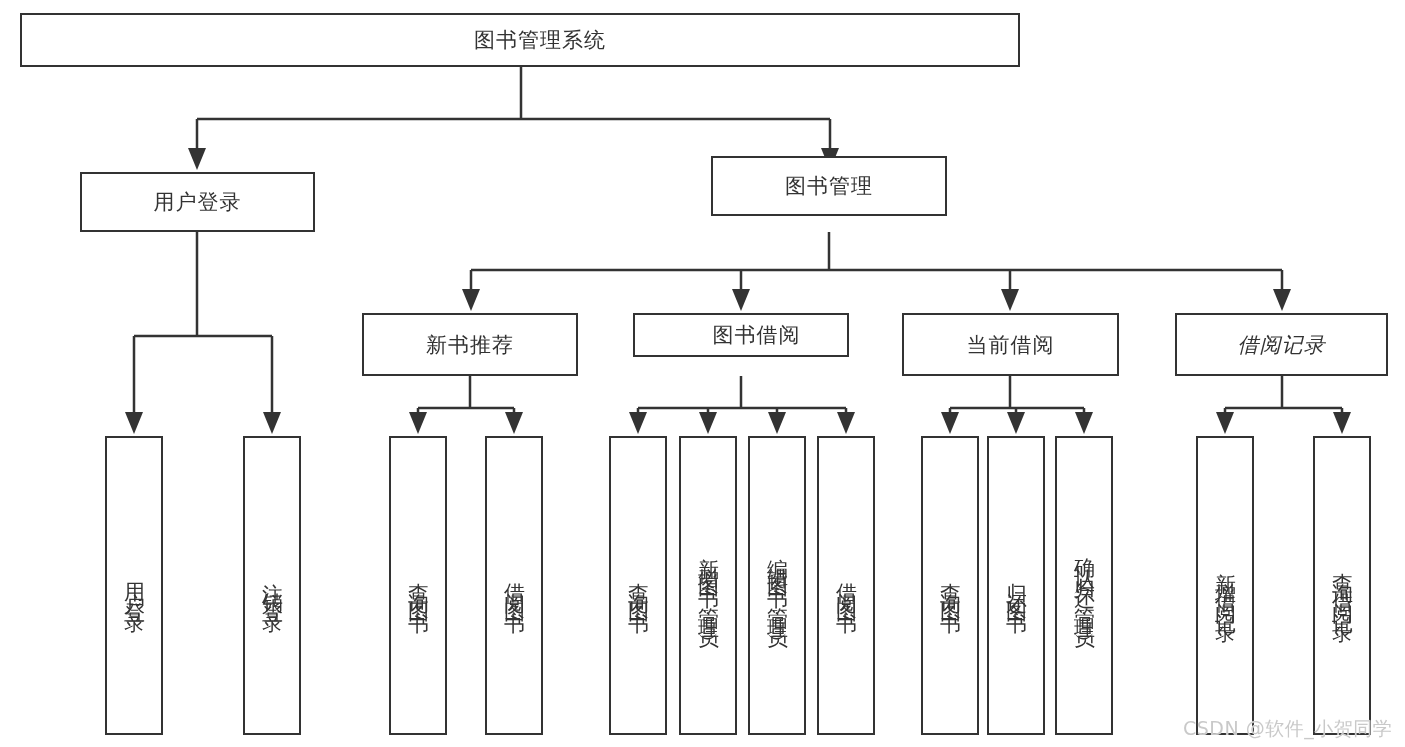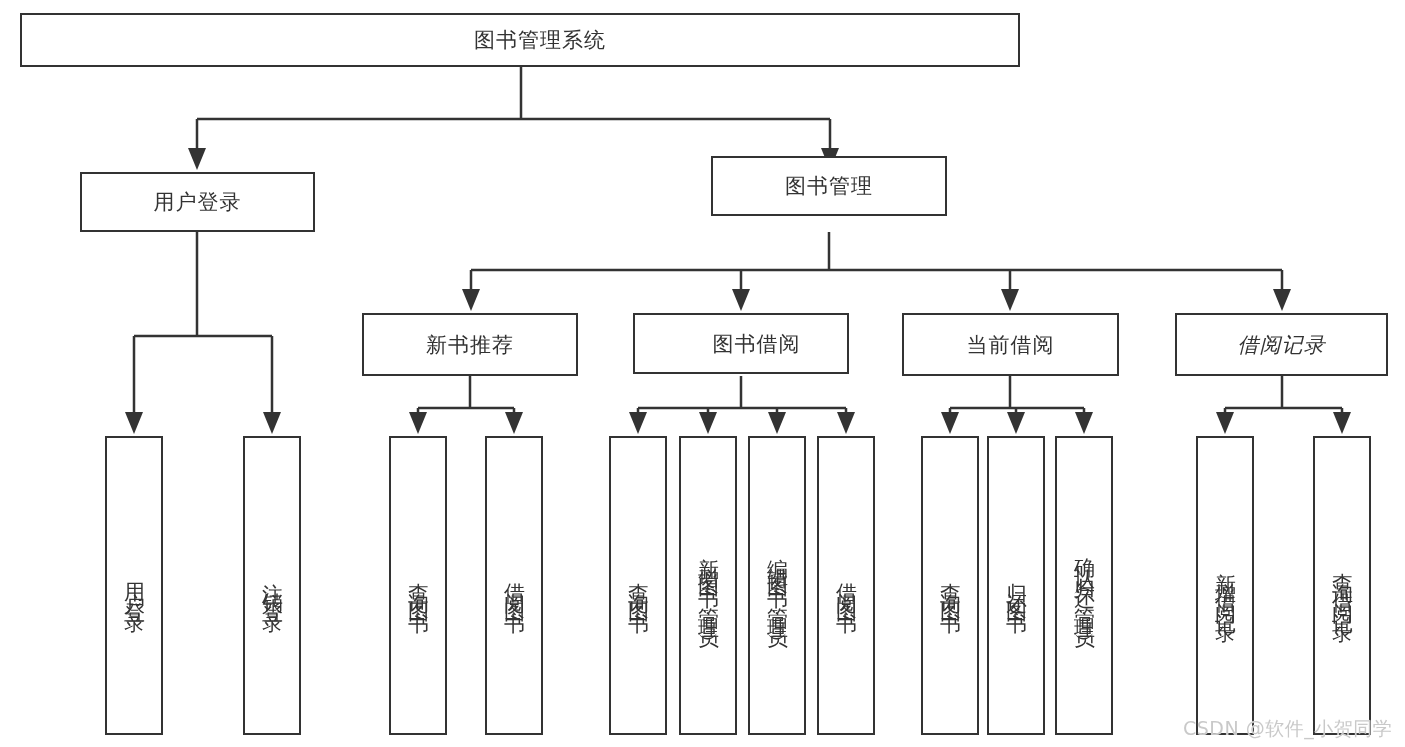--- a/index.html
+++ b/index.html
@@ -45,21 +45,21 @@
     letter-spacing:10px;
     font-size:21px;
     white-space:normal;
     line-height:1;
   }
   
   .n-root            {left:20px;  top:13px;  width:1000px;height:54px;padding-left:40px;}
   .n-user-login      {left:80px;  top:172px; width:235px; height:60px;}
   .n-book-mgmt       {left:711px; top:156px; width:236px; height:60px;}
   .n-new-book        {left:362px; top:313px; width:216px; height:63px;}
-  .n-book-borrow     {left:633px; top:313px; width:216px; height:61px;padding-left:31px;}
+  .n-book-borrow     {left:633px; top:313px; width:216px; height:44px;padding-left:31px;}
   .n-current-borrow  {left:902px; top:313px; width:217px; height:63px;}
   .n-borrow-record   {left:1175px;top:313px; width:213px; height:63px;font-style:italic;}
   .l-user-login      {left:105px; top:436px; width:58px;  height:299px;}
   .l-logout          {left:243px; top:436px; width:58px;  height:299px;}
   .l-nb-query        {left:389px; top:436px; width:58px;  height:299px;}
   .l-nb-borrow       {left:485px; top:436px; width:58px;  height:299px;}
   .l-bb-query        {left:609px; top:436px; width:58px;  height:299px;}
   .l-bb-add          {left:679px; top:436px; width:58px;  height:299px;}
   .l-bb-edit         {left:748px; top:436px; width:58px;  height:299px;}
   .l-bb-borrow       {left:817px; top:436px; width:58px;  height:299px;}

